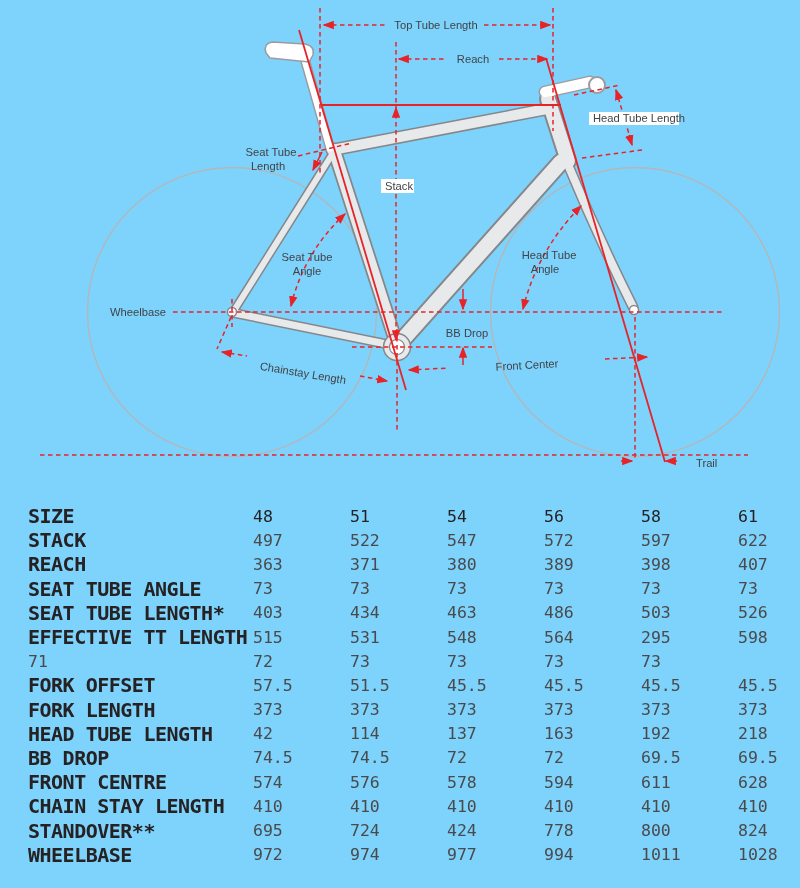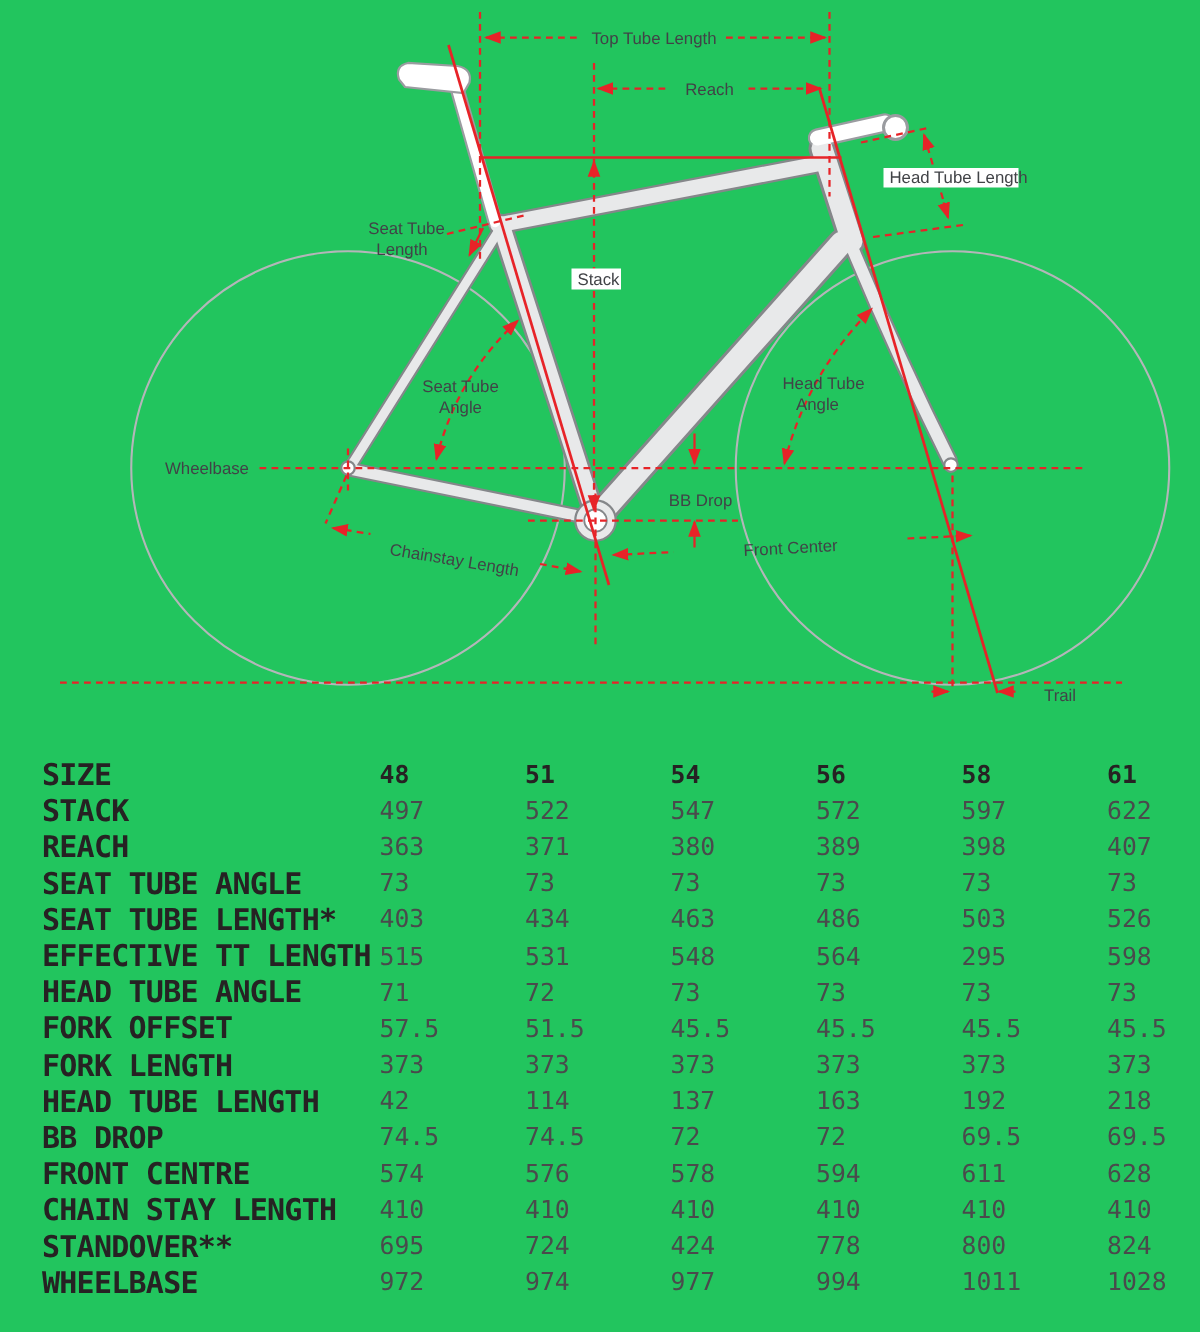--- a/index.html
+++ b/index.html
@@ -1,22 +1,22 @@
 <!DOCTYPE html>
 <html><head>
 <meta charset="utf-8">
 <style>
   html,body{margin:0;padding:0;background:#ffffff;}
-  #page{position:relative;width:800px;height:888px;background:#22c55e;overflow:hidden;}
+  #page{position:relative;width:800px;height:888px;background:#7dd3fc;overflow:hidden;}
   svg text{font-family:"Liberation Sans",sans-serif;font-size:11.2px;fill:#414347;}
   .geo-table{position:absolute;left:28px;top:504px;width:760px;font-family:"DejaVu Sans Mono","Liberation Mono",monospace;}
   .trow{display:grid;grid-template-columns:225px 97px 97px 97px 97px 97px auto;height:24.2px;align-items:center;}
   .tlabel{font-weight:bold;font-size:20px;color:#262223;letter-spacing:-0.5px;white-space:nowrap;}
   .tval{font-size:16.5px;color:#4a4a4c;white-space:nowrap;}
-  .thead .tval{font-weight:bold;color:#262223;}
+  .thead .tval{font-weight:normal;color:#262223;}
 </style>
 </head>
 <body>
 
 <div id="page">
 
   
   <svg width="800" height="497" viewBox="0 0 800 497">
     <defs>
       <marker id="arr" viewBox="0 0 8 6" refX="7" refY="3" markerWidth="7.5" markerHeight="6" orient="auto-start-reverse">
@@ -180,21 +180,20 @@
       <span class="tlabel">EFFECTIVE TT LENGTH</span>
       <span class="tval">515</span>
       <span class="tval">531</span>
       <span class="tval">548</span>
       <span class="tval">564</span>
       <span class="tval">295</span>
       <span class="tval">598</span>
     </div>
 
     <div class="trow">
-      <span class="tlabel">HEAD TUBE ANGLE</span>
       <span class="tval">71</span>
       <span class="tval">72</span>
       <span class="tval">73</span>
       <span class="tval">73</span>
       <span class="tval">73</span>
       <span class="tval">73</span>
     </div>
 
     <div class="trow">
       <span class="tlabel">FORK OFFSET</span>

